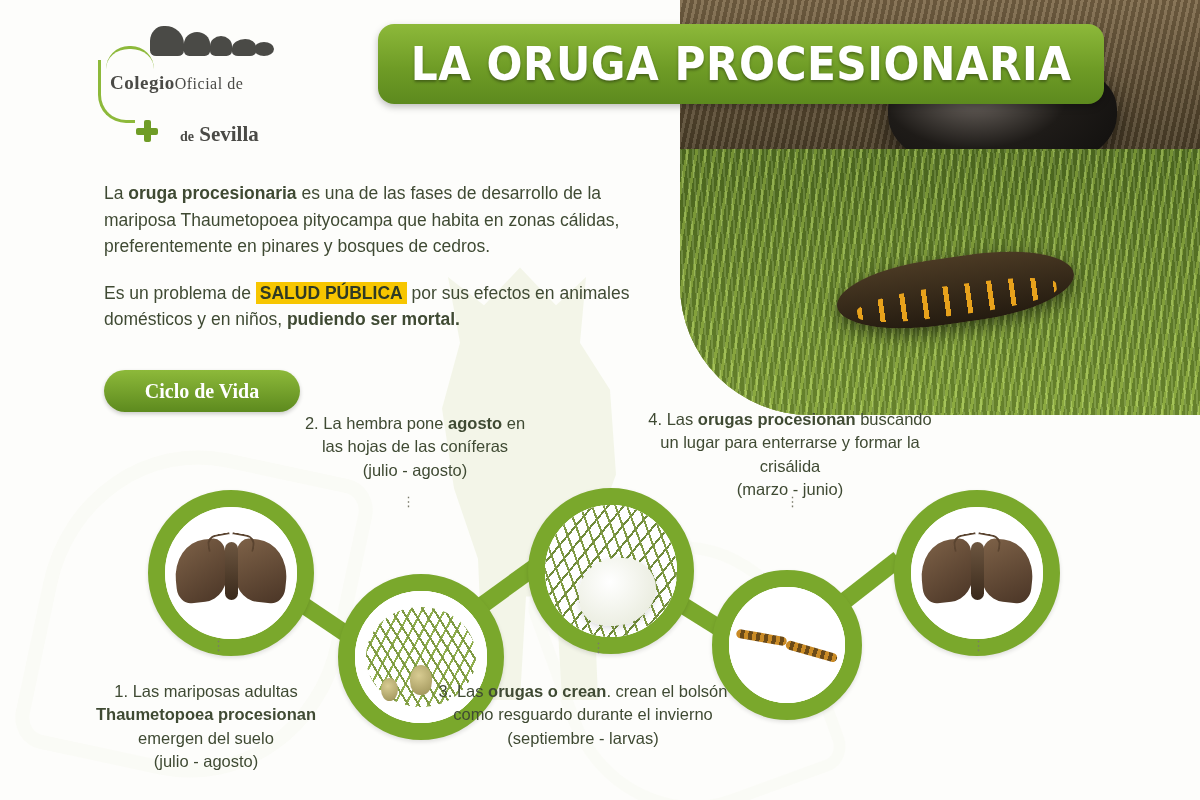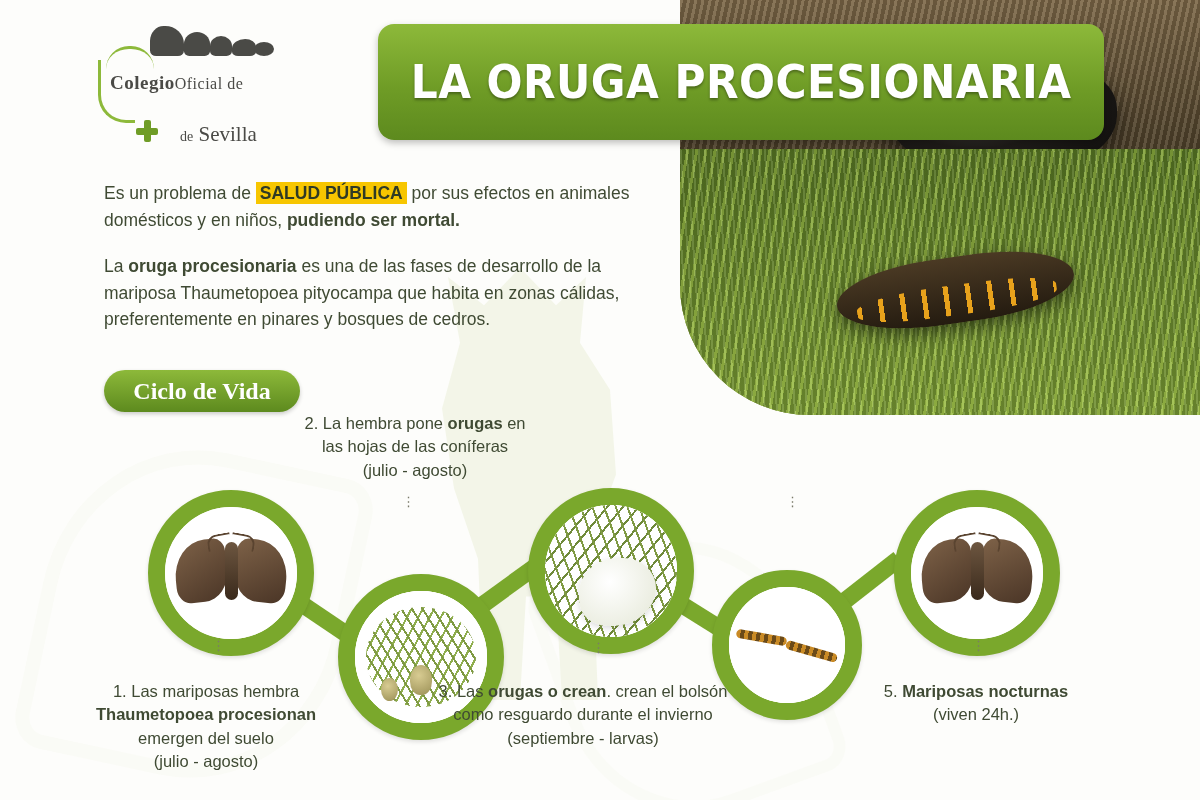--- a/index.html
+++ b/index.html
@@ -67,21 +67,21 @@
     transform:rotate(-8deg);
     box-shadow:0 6px 18px rgba(0,0,0,.5);
   }
   .photo .caterpillar:before{
     content:"";position:absolute;left:8%;top:42%;width:84%;height:46%;
     background:repeating-linear-gradient(90deg,#e8a21c 0 5px, rgba(0,0,0,0) 5px 22px);
     border-radius:40%;
   }
 
   .title-bar{
-    position:absolute;left:378px;top:24px;width:726px;height:116px;
+    position:absolute;left:378px;top:24px;width:726px;height:80px;
     background:linear-gradient(180deg,#8db93a 0%,#6f9c26 55%,#5d8a1e 100%);
     border-radius:16px;
     box-shadow:0 3px 7px rgba(0,0,0,.25);
     display:flex;align-items:center;justify-content:center;
   }
   .title-bar h1{
     margin:0;color:#fff;font-size:46px;letter-spacing:.5px;
     font-weight:bold;font-family:"DejaVu Sans",sans-serif;
     text-shadow:0 2px 3px rgba(0,0,0,.35);
     transform:scaleX(.92);
@@ -92,21 +92,21 @@
   .logo .animals{position:absolute;left:58px;top:2px;width:130px;height:38px;}
   .logo .an{position:absolute;bottom:0;background:#4a4a46;}
   .logo .l1{left:0;width:34px;height:30px;border-radius:40% 55% 18% 18%/50% 60% 18% 18%;}
   .logo .l2{left:34px;width:26px;height:24px;border-radius:50% 50% 20% 20%;}
   .logo .l3{left:60px;width:22px;height:20px;border-radius:50% 50% 25% 25%;}
   .logo .l4{left:82px;width:24px;height:17px;border-radius:55% 45% 25% 25%;}
   .logo .l5{left:104px;width:20px;height:14px;border-radius:50%;}
   .logo .txt1{position:absolute;left:18px;top:56px;font-size:16px;color:#4a4a46;letter-spacing:.5px;font-family:"Liberation Serif",serif;}
   .logo .txt1 b{font-size:19px;margin-top:36px;}
   .logo .txt2{position:absolute;left:10px;top:74px;font-size:30px;color:#4a4a46;font-family:"Liberation Serif",serif;letter-spacing:.5px;}
-  .logo .txt3{position:absolute;left:88px;top:106px;font-size:21px;color:#4a4a46;font-family:"Liberation Serif",serif;}
+  .logo .txt3{position:absolute;left:88px;top:106px;font-size:21px;color:#4a4a46;font-family:"Liberation Serif",serif;font-weight:bold;}
   .logo .txt3 small{font-size:14px;}
   .logo .cross{position:absolute;left:44px;top:104px;width:22px;height:22px;}
   .logo .cross:before,.logo .cross:after{content:"";position:absolute;background:#6f9c26;border-radius:2px;}
   .logo .cross:before{left:8px;top:0;width:7px;height:22px;}
   .logo .cross:after{left:0;top:8px;width:22px;height:7px;}
   .logo .leaf{position:absolute;left:6px;top:44px;width:34px;height:60px;border-left:3px solid #8db93a;border-bottom:3px solid #8db93a;border-radius:0 0 0 28px;}
   .logo .leaf2{position:absolute;left:14px;top:30px;width:48px;height:20px;border-top:3px solid #8db93a;border-radius:28px 28px 0 0;}
 
   
   .copy{position:absolute;left:104px;top:180px;width:560px;color:#3f4a33;font-size:17.5px;line-height:1.52;}
@@ -114,21 +114,21 @@
   .copy b{font-weight:bold;}
   .hl{background:#f7c600;padding:1px 4px;font-weight:bold;color:#2f3a24;}
 
   
   .ciclo{
     position:absolute;left:104px;top:370px;width:196px;height:42px;
     background:linear-gradient(180deg,#8db93a,#5d8a1e);
     border-radius:21px;display:flex;align-items:center;justify-content:center;
     box-shadow:0 2px 4px rgba(0,0,0,.2);
   }
-  .ciclo span{color:#fff;font-size:24px;font-weight:bold;font-family:"Liberation Serif",serif;}
+  .ciclo span{color:#fff;font-size:20px;font-weight:bold;font-family:"Liberation Serif",serif;}
 
   
   .chain{position:absolute;left:0;top:470px;width:1200px;height:240px;}
   .ring{
     position:absolute;border-radius:50%;
     border:17px solid #7aa82c;
     background:#fff;
     box-shadow:0 2px 4px rgba(0,0,0,.12);
   }
   .ring .inner{position:absolute;inset:0;border-radius:50%;overflow:hidden;background:#fff;}
@@ -231,24 +231,24 @@
       <b>Colegio</b><span>Oficial de</span>
     </div>
     <div class="txt3">
       <small>de</small>
       <span>Sevilla</span>
     </div>
   </div>
 
   <div class="copy">
     <p>
-      <span>Es un problema de </span><span class="hl">SALUD PÚBLICA</span><span> por sus efectos en animales domésticos y en niños, </span><b>pudiendo ser mortal.</b>
+      <span>La </span><b>oruga procesionaria</b><span> es una de las fases de desarrollo de la mariposa Thaumetopoea pityocampa que habita en zonas cálidas, preferentemente en pinares y bosques de cedros.</span>
     </p>
     <p>
-      <span>La </span><b>oruga procesionaria</b><span> es una de las fases de desarrollo de la mariposa Thaumetopoea pityocampa que habita en zonas cálidas, preferentemente en pinares y bosques de cedros.</span>
+      <span>Es un problema de </span><span class="hl">SALUD PÚBLICA</span><span> por sus efectos en animales domésticos y en niños, </span><b>pudiendo ser mortal.</b>
     </p>
   </div>
 
   <div class="ciclo">
     <span>Ciclo de Vida</span>
   </div>
 
   <div class="chain">
     <div class="connector c1"></div>
     <div class="connector c2"></div>
@@ -308,33 +308,33 @@
     </div>
   </div>
 
   <div class="dots" style="left:212px;top:642px;">⋮</div>
   <div class="dots" style="left:402px;top:498px;">⋮</div>
   <div class="dots" style="left:592px;top:644px;">⋮</div>
   <div class="dots" style="left:786px;top:498px;">⋮</div>
   <div class="dots" style="left:972px;top:642px;">⋮</div>
 
   <div class="cap cap1">
-    <span>1. </span><span>Las mariposas hembra </span><b>Thaumetopoea procesionan</b><span> emergen del suelo</span><br>
+    <span>1. </span><span>Las mariposas adultas </span><b>Thaumetopoea procesionan</b><span> emergen del suelo</span><br>
     <span>(julio - agosto)</span>
   </div>
 
   <div class="cap cap2">
-    <span>2. </span><span>La hembra pone </span><b>orugas</b><span> en las hojas de las coníferas</span><br>
+    <span>2. </span><span>La hembra pone </span><b>agosto</b><span> en las hojas de las coníferas</span><br>
     <span>(julio - agosto)</span>
   </div>
 
   <div class="cap cap3">
     <span>3. </span><span>Las </span><b>orugas o crean</b><span>. crean el bolsón como resguardo durante el invierno</span><br>
     <span>(septiembre - larvas)</span>
   </div>
 
-
-  <div class="cap cap5">
-    <span>5. </span><b>Mariposas nocturnas</b><br>
-    <span>(viven 24h.)</span>
-  </div>
+  <div class="cap cap4">
+    <span>4. </span><span>Las </span><b>orugas procesionan</b><span> buscando un lugar para enterrarse y formar la crisálida</span><br>
+    <span>(marzo - junio)</span>
+  </div>
+
 
 </div>
 
 </body></html>

